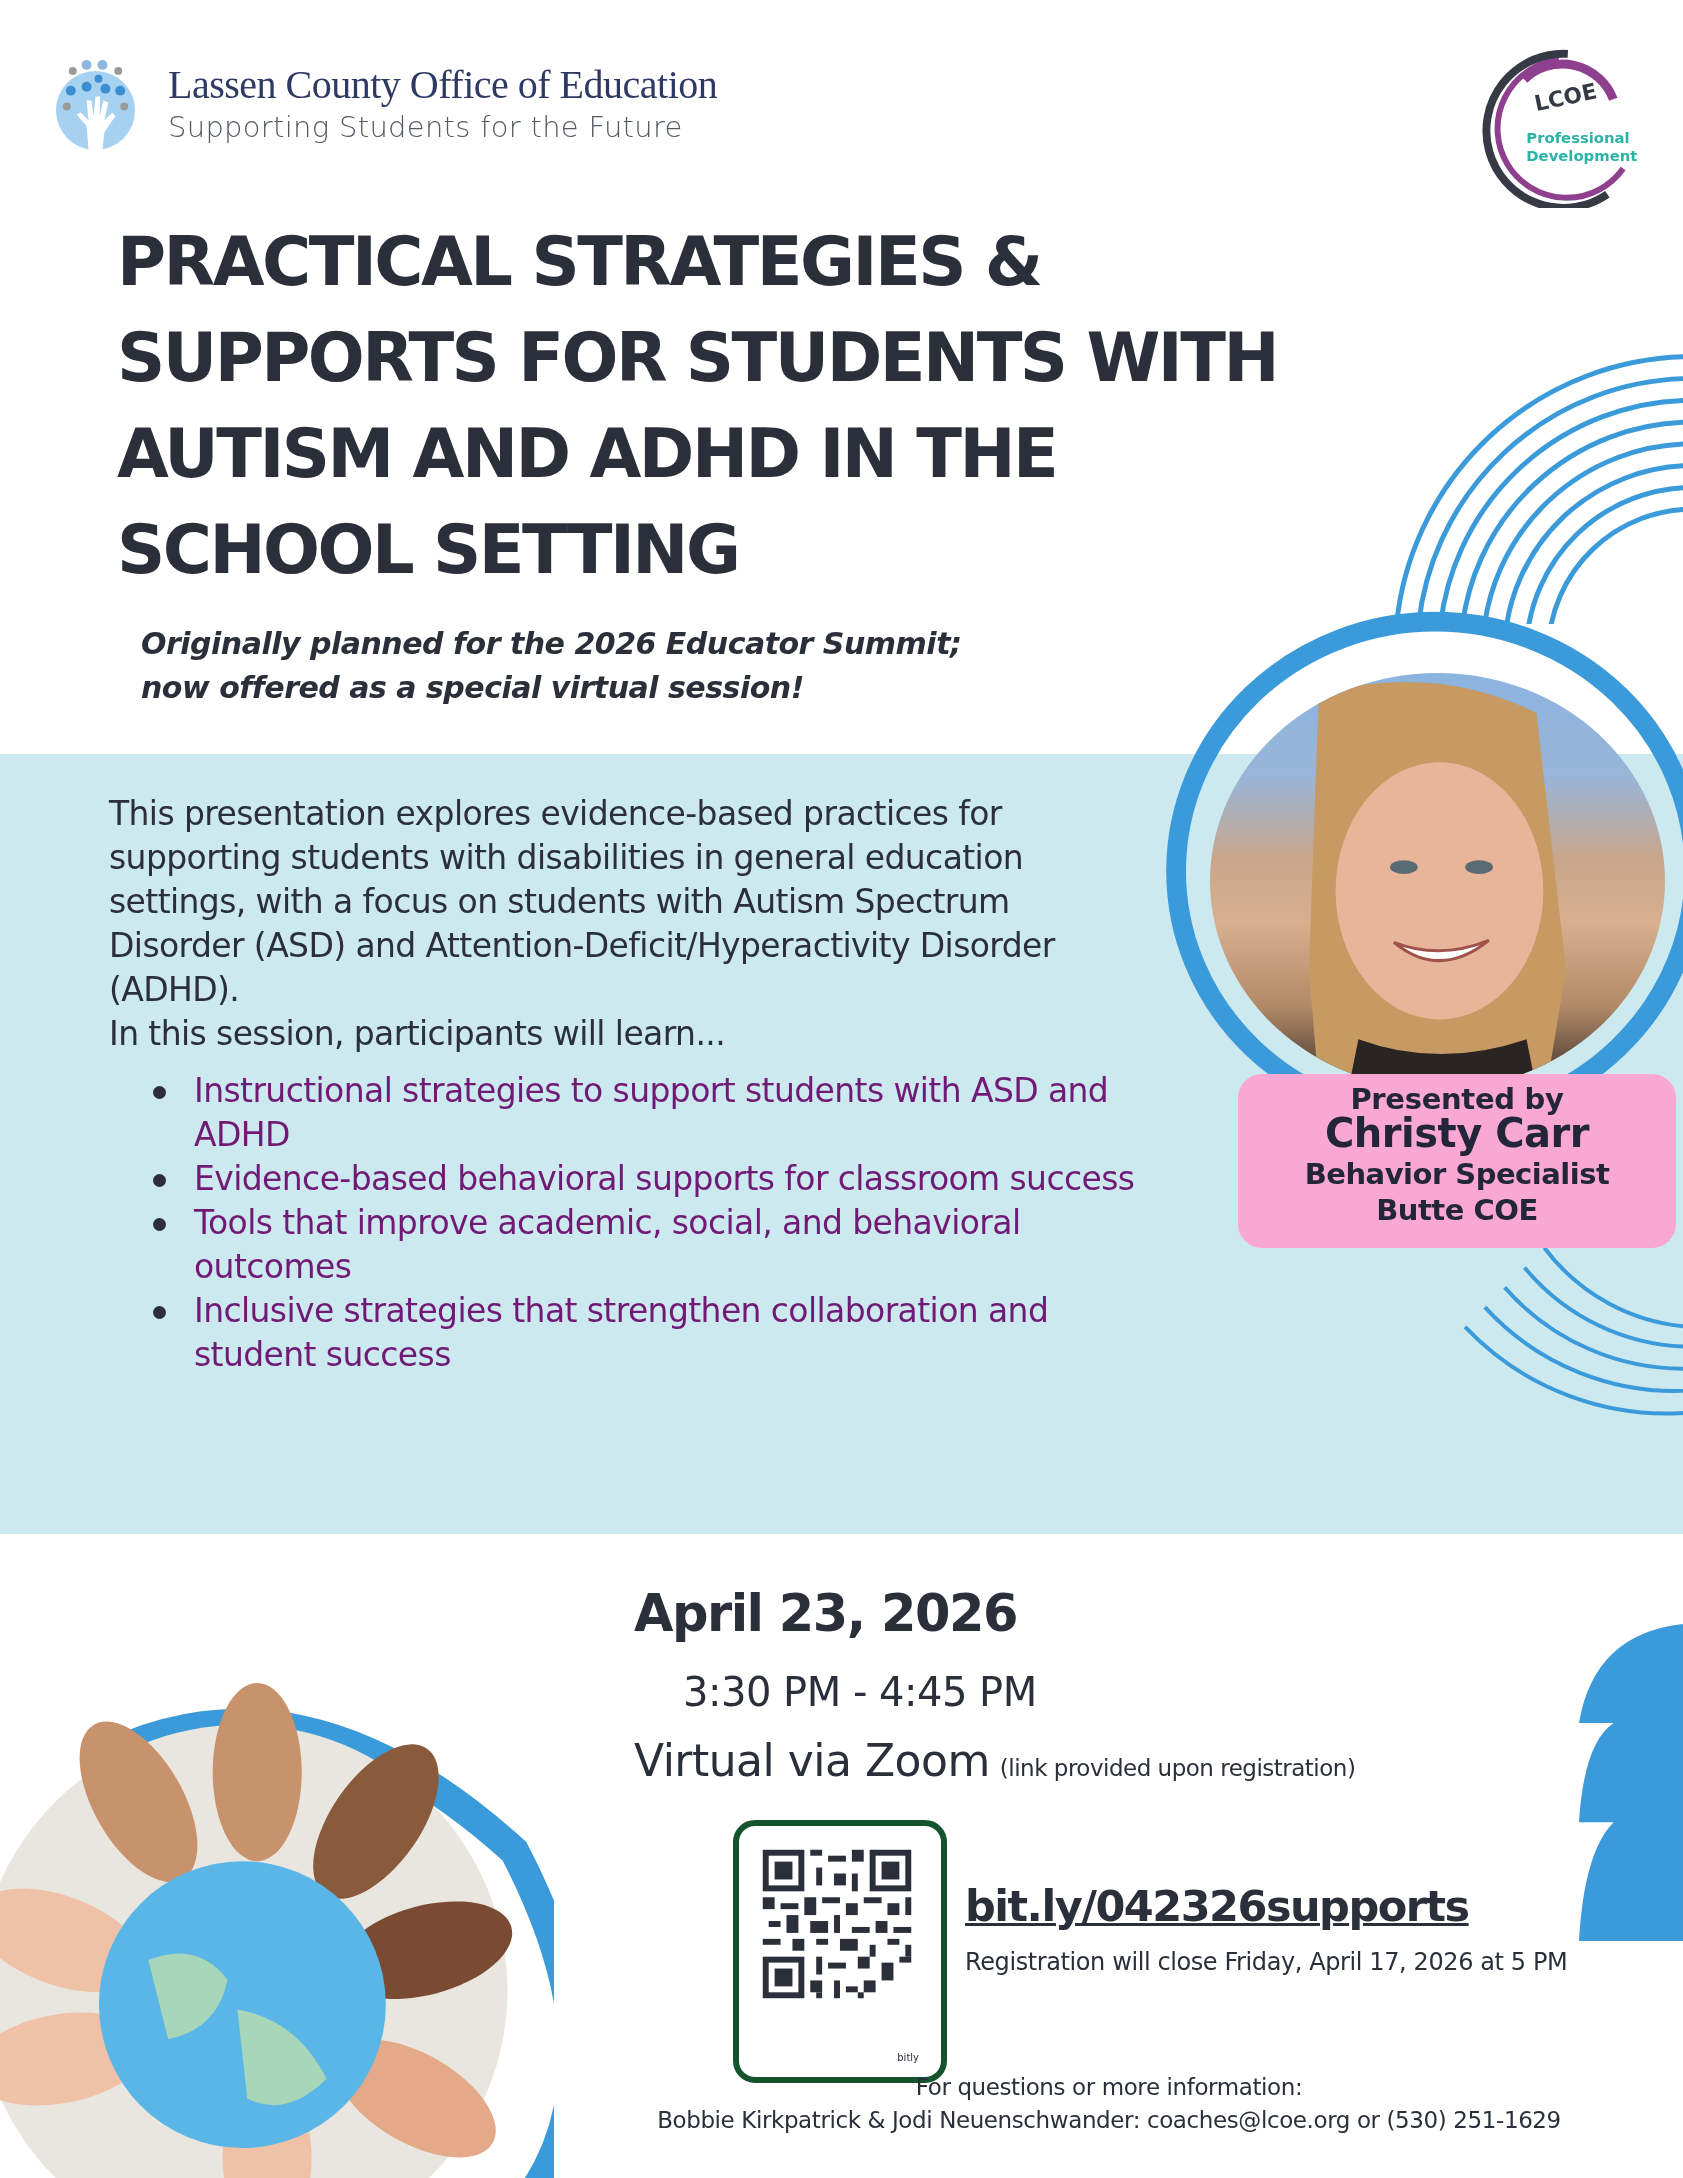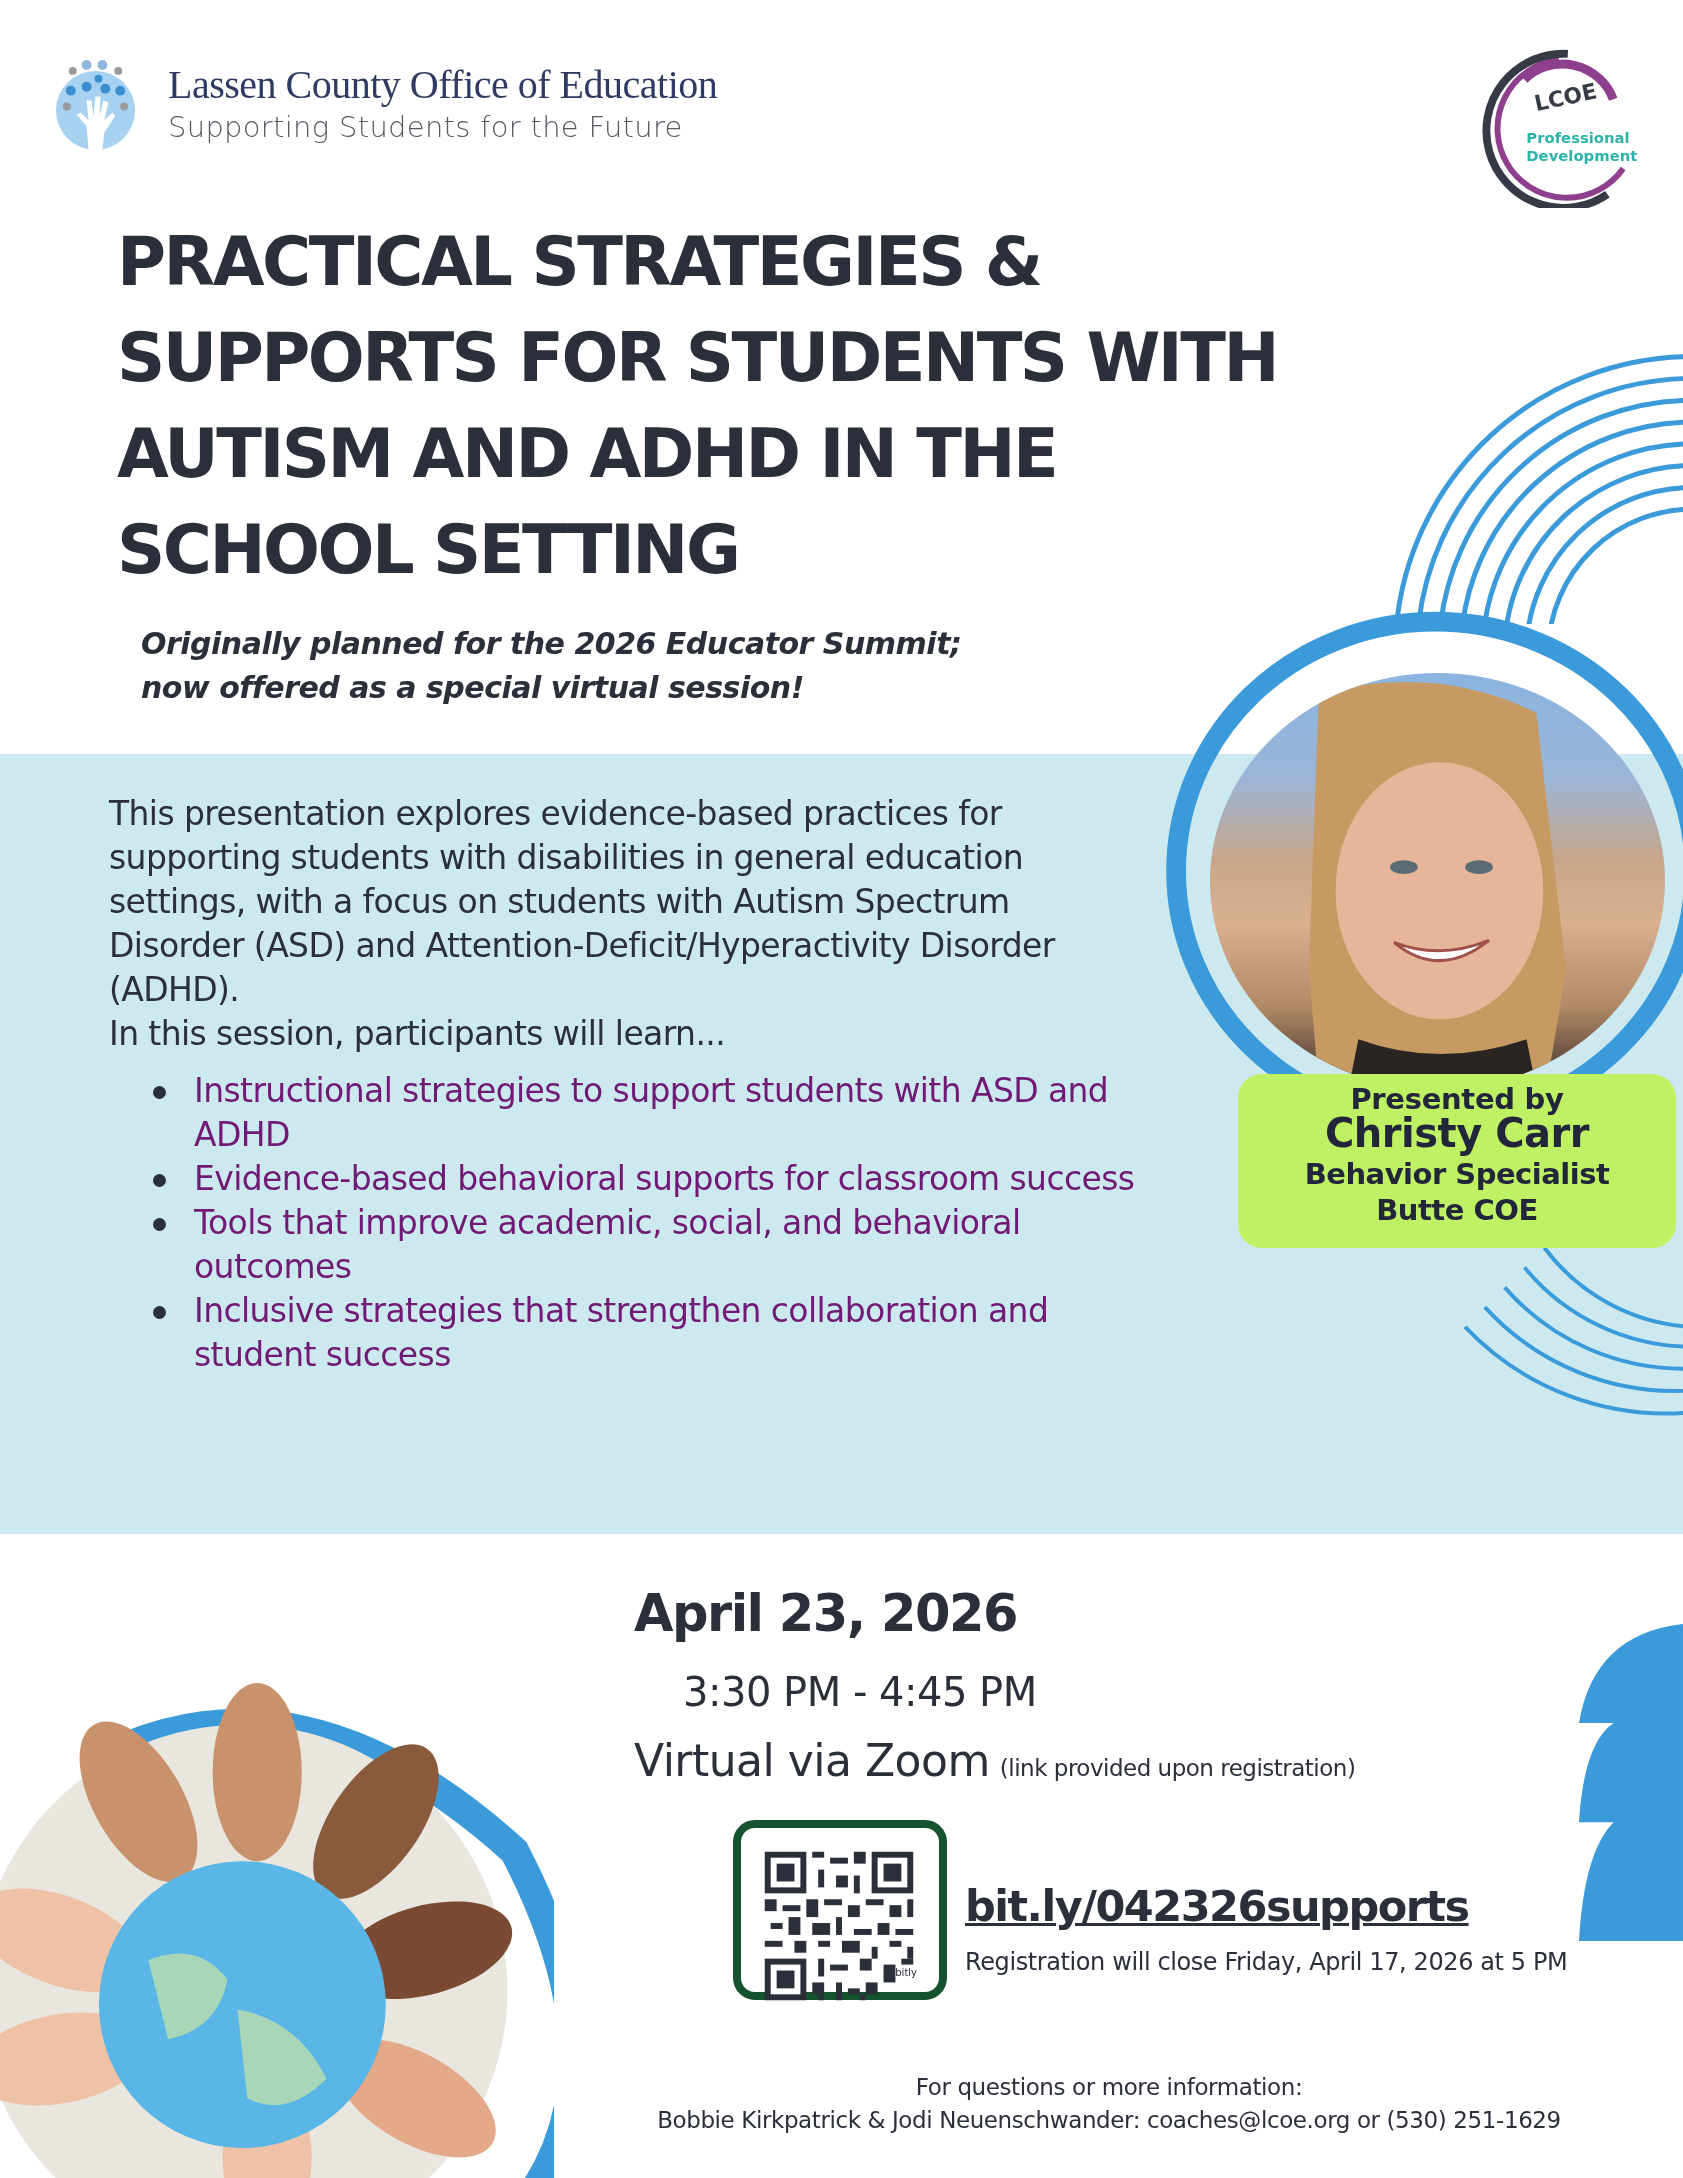--- a/index.html
+++ b/index.html
@@ -21,33 +21,33 @@
   
   .band { left:0; top:754px; width:1683px; height:780px; background:#cde9f0; }
 
   .intro { left:109px; top:792px; width:1030px; font-family:"DejaVu Sans", sans-serif; font-size:33px; line-height:44px; color:#2b2f3a; letter-spacing:-0.6px; }
   .bullets { left:149px; top:1069px; width:1010px; margin:0; padding:0; list-style:none; font-family:"DejaVu Sans", sans-serif; font-size:33px; line-height:44px; color:#701a75; letter-spacing:-0.6px; }
   .bullets li { position:relative; padding-left:45px; margin-bottom:0; }
   .bullets li::before { content:""; position:absolute; left:4px; top:17px; width:13px; height:13px; border-radius:50%; background:#2b2f3a; }
 
   
   .speaker-photo { left:1210px; top:673px; width:455px; height:416px; border-radius:50%; overflow:hidden; background:linear-gradient(180deg,#8bb4e0 0%, #9ab5d8 25%, #c9a68a 45%, #d8b090 60%, #b28a67 80%, #3a2e2a 100%); }
-  .speaker-box { left:1238px; top:1074px; width:438px; height:174px; background:#bef264; border-radius:24px; text-align:center; color:#23263a; }
+  .speaker-box { left:1238px; top:1074px; width:438px; height:174px; background:#f9a8d4; border-radius:24px; text-align:center; color:#23263a; }
   .sp-presented { position:absolute; left:0; right:0; top:8px; font-family:"DejaVu Sans", sans-serif; font-weight:bold; font-size:29px; letter-spacing:-0.3px; }
   .sp-name { position:absolute; left:0; right:0; top:36px; font-family:"DejaVu Sans", sans-serif; font-weight:bold; font-size:40px; letter-spacing:-0.5px; }
   .sp-role { position:absolute; left:0; right:0; top:83px; font-family:"DejaVu Sans", sans-serif; font-weight:bold; font-size:29px; letter-spacing:-0.5px; }
   .sp-org { position:absolute; left:0; right:0; top:119px; font-family:"DejaVu Sans", sans-serif; font-weight:bold; font-size:29px; letter-spacing:-0.5px; }
 
   
   .date { left:634px; top:1584px; font-family:"DejaVu Sans", sans-serif; font-weight:bold; font-size:51px; color:#2b2f3a; letter-spacing:-1.5px; white-space:nowrap; }
   .time { left:666px; top:1669px; font-family:"DejaVu Sans", sans-serif; font-size:40px; color:#2b2f3a; letter-spacing:-0.5px; white-space:nowrap;margin-left:17px; }
   .location { left:634px; top:1735px; font-family:"DejaVu Sans", sans-serif; font-size:44px; color:#2b2f3a; letter-spacing:-0.5px; white-space:nowrap; }
   .location-note { font-size:23px; letter-spacing:-0.5px; margin-left:10px; }
 
-  .qr-frame { left:733px; top:1820px; width:214px; height:180px; border:8px solid #14532d; border-radius:22px; background:#fff; box-sizing:border-box; }
+  .qr-frame { left:733px; top:1820px; width:214px; height:263px; border:6px solid #14532d; border-radius:22px; background:#fff; box-sizing:border-box; }
   .qr-label { position:absolute; right:22px; bottom:14px; font-size:10px; font-family:"DejaVu Sans", sans-serif; color:#2b2f3a; }
 
   .reg-link { left:965px; top:1881px; font-family:"DejaVu Sans", sans-serif; font-weight:bold; font-size:43px; color:#2b2f3a; text-decoration:underline; text-decoration-thickness:3px; letter-spacing:-1.5px; white-space:nowrap; }
   .reg-close { left:965px; top:1948px; font-family:"DejaVu Sans", sans-serif; font-size:24px; color:#2b2f3a; letter-spacing:-0.4px; white-space:nowrap; }
 
   .contact { left:594px; top:2071px; width:1030px; text-align:center; font-family:"DejaVu Sans", sans-serif; font-size:23px; line-height:33px; color:#2b2f3a; letter-spacing:-0.4px; }
 
   .hands-photo { left:0; top:1663px; width:554px; height:515px; }
 </style>
 </head>

